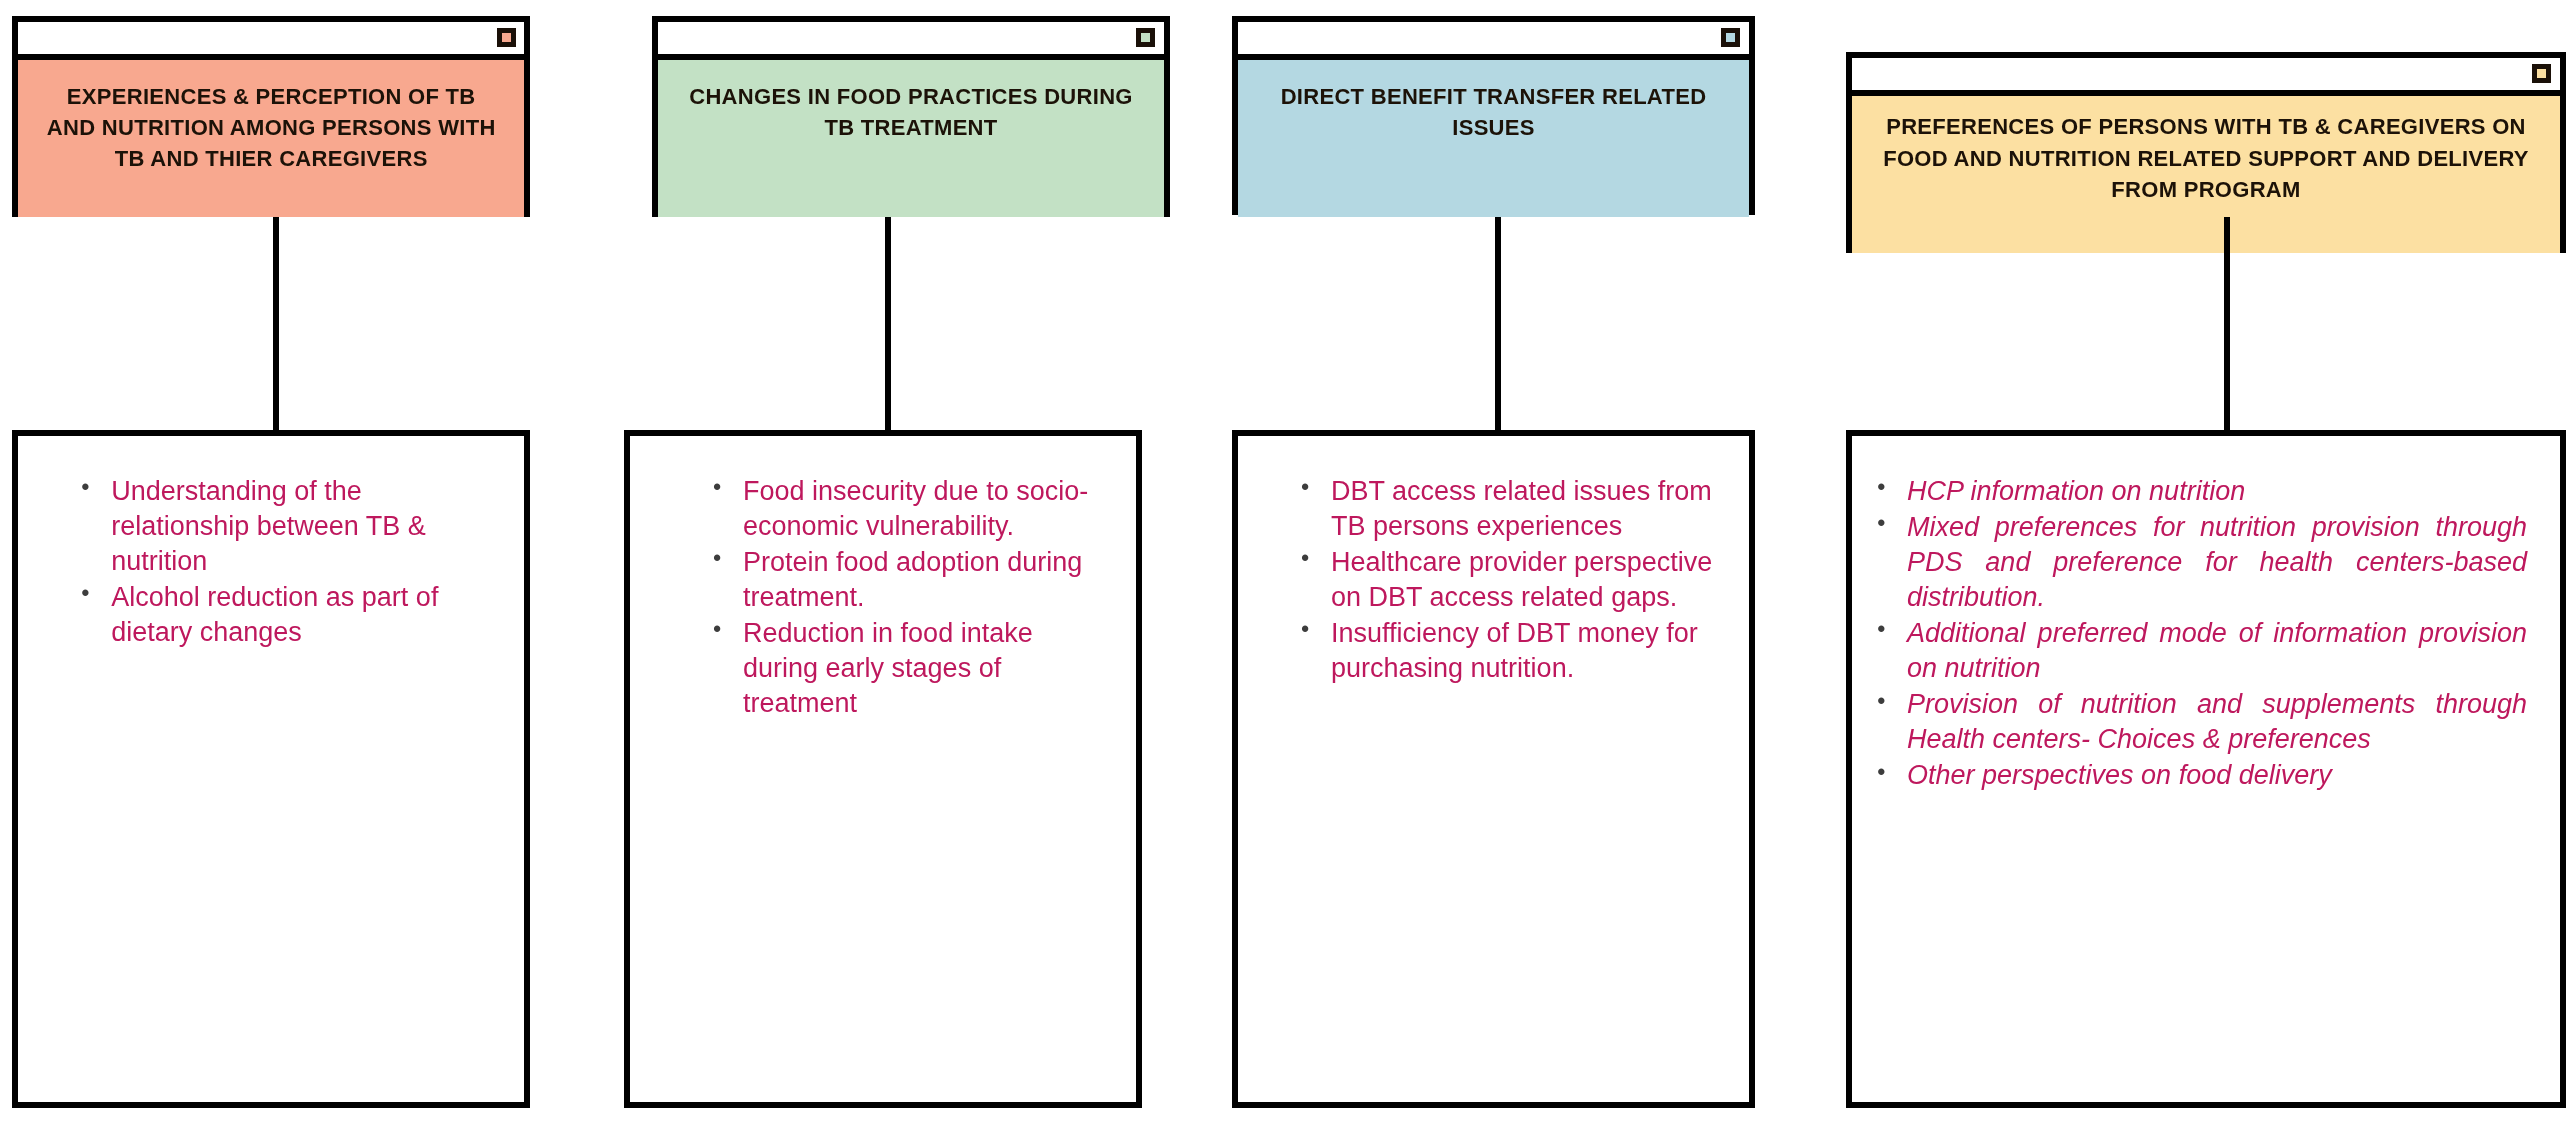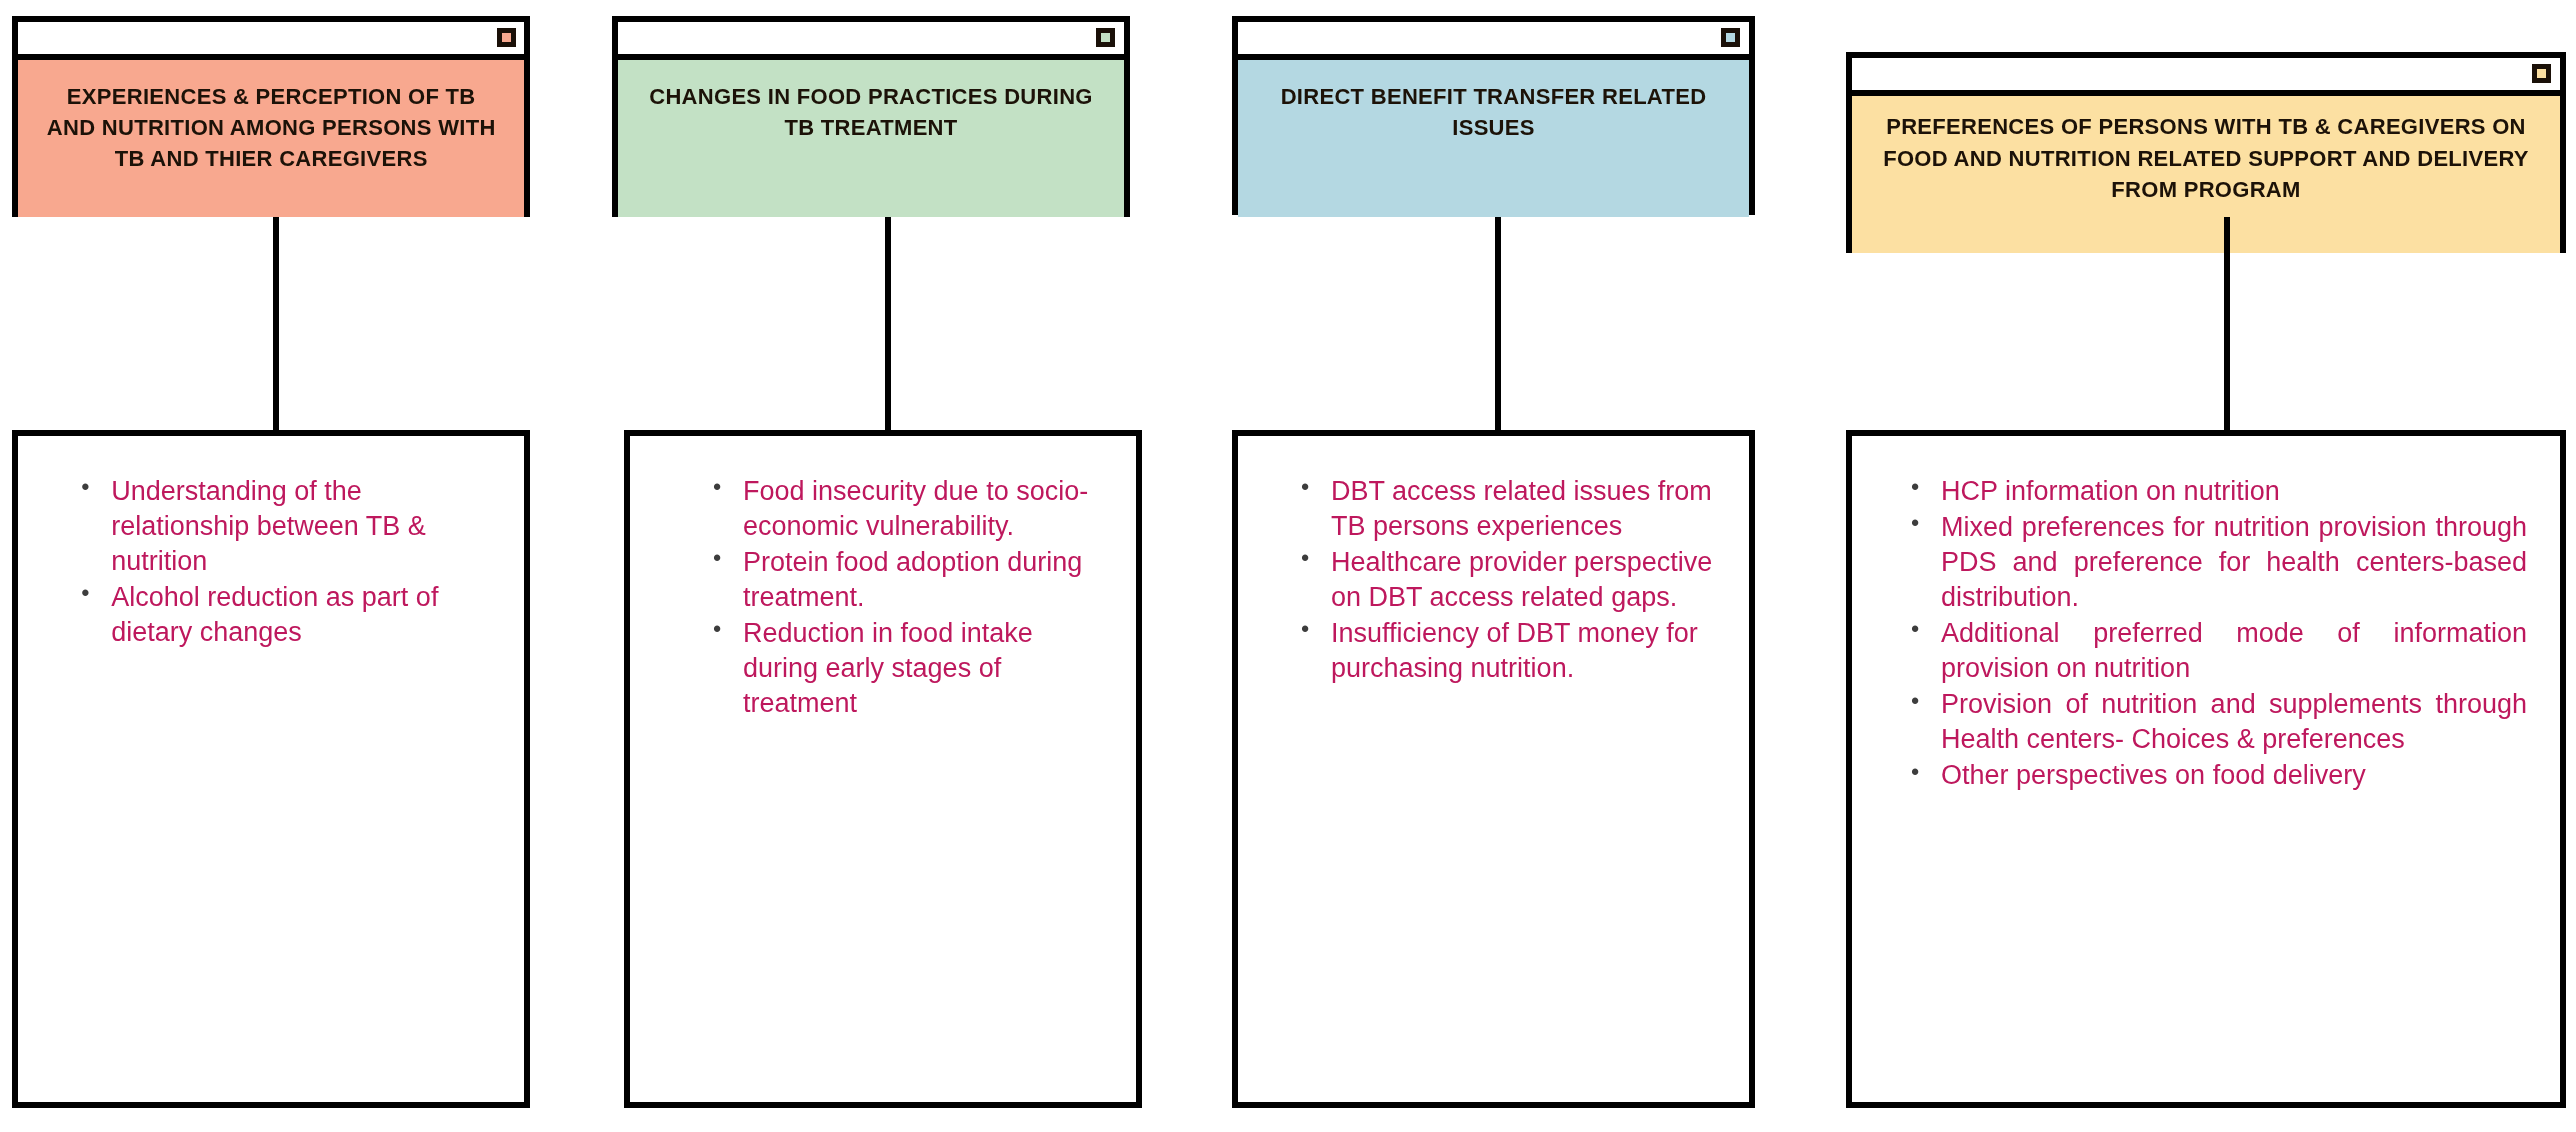--- a/index.html
+++ b/index.html
@@ -119,21 +119,21 @@
     <div class="connector" style="left:273px; top:217px; height:214px;"></div>
     <div class="detail-card" style="left:12.2px; top:430px; width:518px; height:678px;">
       <ul class="detail-list">
         <li>Understanding of the relationship between TB &amp; nutrition</li>
         <li>Alcohol reduction as part of dietary changes</li>
       </ul>
     </div>
   </div>
 
   <div class="node">
-    <div class="header-card" style="left:612px; top:15.7px; width:518px; height:201px;">
+    <div class="header-card" style="left:652px; top:15.7px; width:518px; height:201px;">
       <div class="header-titlebar">
         <span class="header-icon" style="background:#C3E1C5;"></span>
       </div>
       <div class="header-body" style="background:#C3E1C5; height:157px;">
         <div class="header-label">CHANGES IN FOOD PRACTICES DURING TB TREATMENT</div>
       </div>
     </div>
     <div class="connector" style="left:885px; top:217px; height:214px;"></div>
     <div class="detail-card" style="left:624px; top:430px; width:518px; height:678px;padding-left:20px;">
       <ul class="detail-list">
@@ -167,21 +167,21 @@
     <div class="header-card" style="left:1846px; top:15.7px; width:720px; height:201px;margin-top:36px;">
       <div class="header-titlebar">
         <span class="header-icon" style="background:#FCE0A2;"></span>
       </div>
       <div class="header-body" style="background:#FCE0A2; height:157px;">
         <div class="header-label" style="padding-top:15.7px;">PREFERENCES OF PERSONS WITH TB &amp; CAREGIVERS ON FOOD AND NUTRITION RELATED SUPPORT AND DELIVERY FROM PROGRAM</div>
       </div>
     </div>
     <div class="connector" style="left:2224px; top:217px; height:214px;"></div>
     <div class="detail-card" style="left:1846px; top:430px; width:720px; height:678px;">
-      <ul class="detail-list justified" style="padding-left:59px; padding-right:33px;">
+      <ul class="detail-list justified" style="padding-left:25px; padding-right:33px;font-style:italic;">
         <li>HCP information on nutrition</li>
         <li>Mixed preferences for nutrition provision through PDS and preference for health centers-based distribution.</li>
         <li>Additional preferred mode of information provision on nutrition</li>
         <li>Provision of nutrition and supplements through Health centers- Choices &amp; preferences</li>
         <li>Other perspectives on food delivery</li>
       </ul>
     </div>
   </div>
 
 </div>

